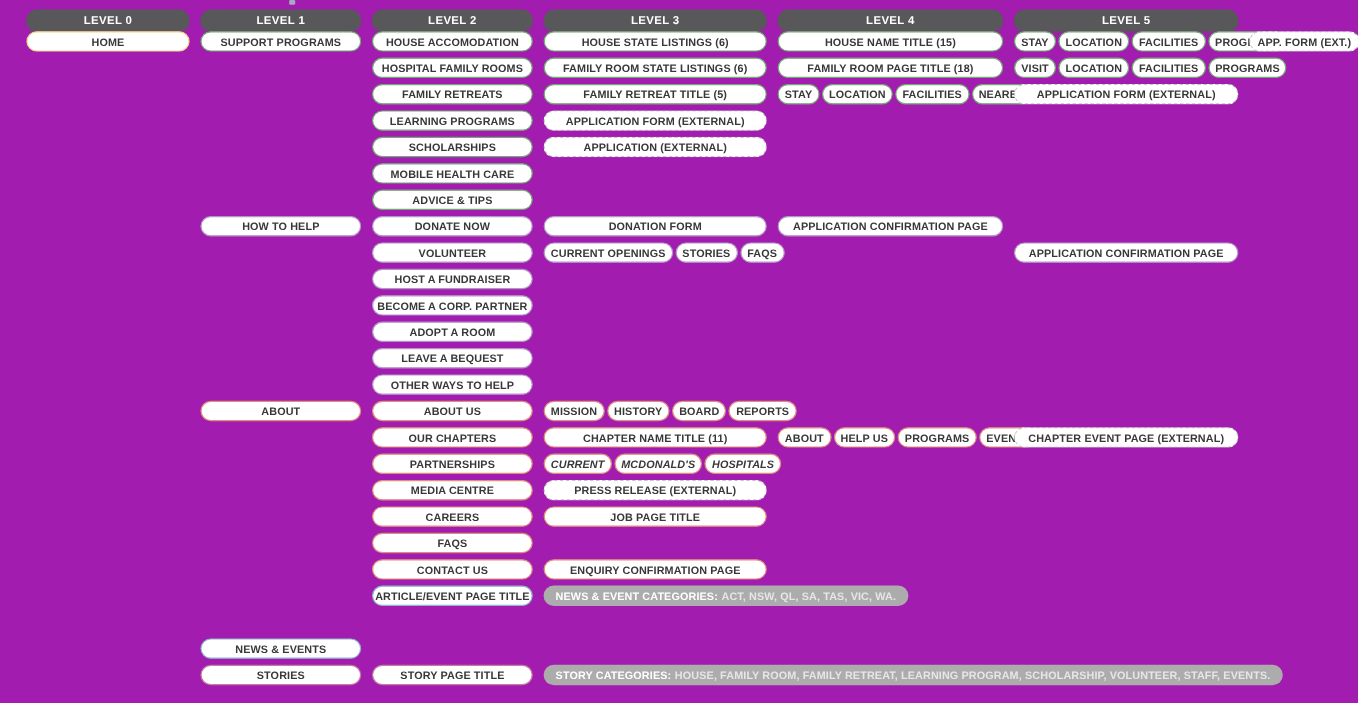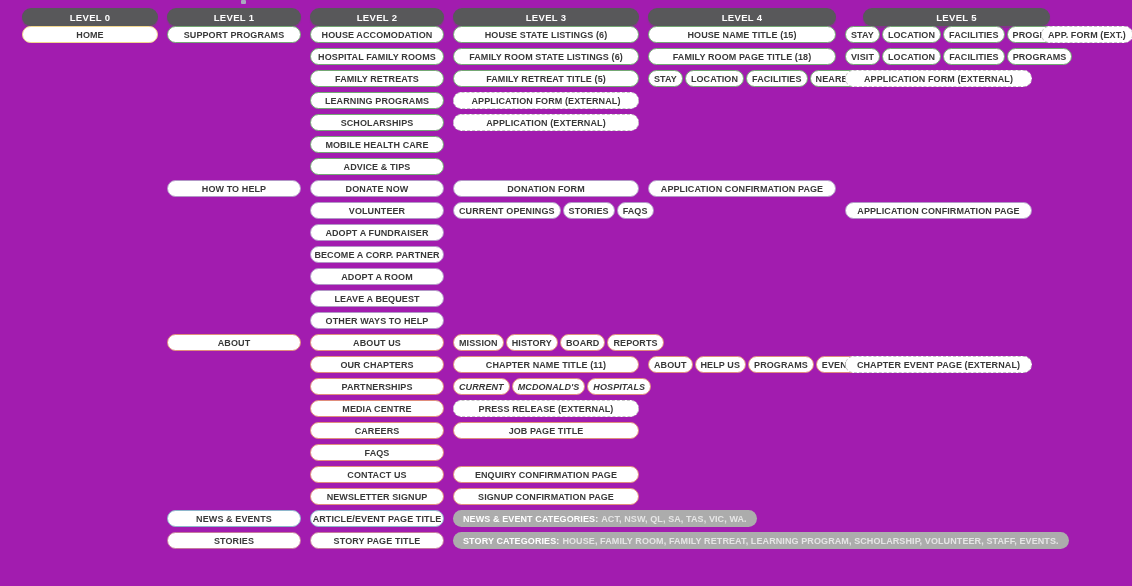--- a/index.html
+++ b/index.html
@@ -39,21 +39,21 @@
       <div class="cell" style="grid-column: 3;">
         <div class="pill hpill" style="background: rgb(88, 88, 90); color: rgb(255, 255, 255);">LEVEL 2</div>
       </div>
       <div class="cell" style="grid-column: 4;">
         <div class="pill hpill" style="background: rgb(88, 88, 90); color: rgb(255, 255, 255);">LEVEL 3</div>
       </div>
       <div class="cell" style="grid-column: 5;">
         <div class="pill hpill" style="background: rgb(88, 88, 90); color: rgb(255, 255, 255);">LEVEL 4</div>
       </div>
       <div class="cell" style="grid-column: 6;">
-        <div class="pill hpill" style="background: rgb(88, 88, 90); color: rgb(255, 255, 255); margin-left: 18px;">LEVEL 5</div>
+        <div class="pill hpill" style="background: rgb(88, 88, 90); color: rgb(255, 255, 255);">LEVEL 5</div>
       </div>
     </div>
   <div id="sections">
       <div class="section rows">
         <div class="grid row">
           <div class="cell" style="grid-column: 1;">
             <div class="pill" style="border-color: rgb(241, 215, 142); color: rgb(56, 56, 56);">HOME</div>
           </div>
           <div class="cell" style="grid-column: 2;">
             <div class="pill" style="border-color: rgb(116, 168, 116); color: rgb(56, 56, 56);">SUPPORT PROGRAMS</div>
@@ -169,21 +169,21 @@
               <div class="pill" style="border-color: rgb(178, 151, 198); color: rgb(56, 56, 56);">STORIES</div>
               <div class="pill" style="border-color: rgb(178, 151, 198); color: rgb(56, 56, 56);">FAQS</div>
             </div>
           </div>
           <div class="cell" style="grid-column: 6;">
             <div class="pill" style="border-color: rgb(178, 151, 198); color: rgb(56, 56, 56);">APPLICATION CONFIRMATION PAGE</div>
           </div>
         </div>
         <div class="grid row">
           <div class="cell" style="grid-column: 3;">
-            <div class="pill" style="border-color: rgb(178, 151, 198); color: rgb(56, 56, 56);">ADOPT A FUNDRAISER</div>
+            <div class="pill" style="border-color: rgb(178, 151, 198); color: rgb(56, 56, 56);">HOST A FUNDRAISER</div>
           </div>
         </div>
         <div class="grid row">
           <div class="cell" style="grid-column: 3;">
             <div class="pill" style="border-color: rgb(178, 151, 198); color: rgb(56, 56, 56);">BECOME A CORP. PARTNER</div>
           </div>
         </div>
         <div class="grid row">
           <div class="cell" style="grid-column: 3;">
             <div class="pill" style="border-color: rgb(178, 151, 198); color: rgb(56, 56, 56);">ADOPT A ROOM</div>
@@ -270,33 +270,25 @@
           </div>
         </div>
         <div class="grid row">
           <div class="cell" style="grid-column: 3;">
             <div class="pill" style="border-color: rgb(224, 142, 124); color: rgb(56, 56, 56);">CONTACT US</div>
           </div>
           <div class="cell" style="grid-column: 4;">
             <div class="pill" style="border-color: rgb(224, 142, 124); color: rgb(56, 56, 56);">ENQUIRY CONFIRMATION PAGE</div>
           </div>
         </div>
-        <div class="grid row">
-          <div class="cell" style="grid-column: 3;">
-            <div class="pill" style="border-color: rgb(224, 142, 124); color: rgb(56, 56, 56);">NEWSLETTER SIGNUP</div>
-          </div>
-          <div class="cell" style="grid-column: 4;">
-            <div class="pill" style="border-color: rgb(224, 142, 124); color: rgb(56, 56, 56);">SIGNUP CONFIRMATION PAGE</div>
-          </div>
-        </div>
       </div>
       <div class="section">
         <div class="grid row">
           <div class="cell" style="grid-column: 2;">
-            <div class="pill" style="border-color: rgb(142, 182, 203); color: rgb(56, 56, 56);">NEWS &amp; EVENTS</div>
+            <div class="pill" style="border-color: rgb(142, 182, 203); color: rgb(56, 56, 56); margin-top: 44px;">NEWS &amp; EVENTS</div>
           </div>
           <div class="cell" style="grid-column: 3;">
             <div class="pill" style="border-color: rgb(142, 182, 203); color: rgb(56, 56, 56);">ARTICLE/EVENT PAGE TITLE</div>
           </div>
           <div class="cell" style="grid-column: 4 / 8;">
             <div class="pill tag" style="background: rgb(172, 172, 172); color: rgb(255, 255, 255);">
               <span>NEWS &amp; EVENT CATEGORIES:</span>
               <span class="rest">ACT, NSW, QL, SA, TAS, VIC, WA.</span>
             </div>
           </div>

